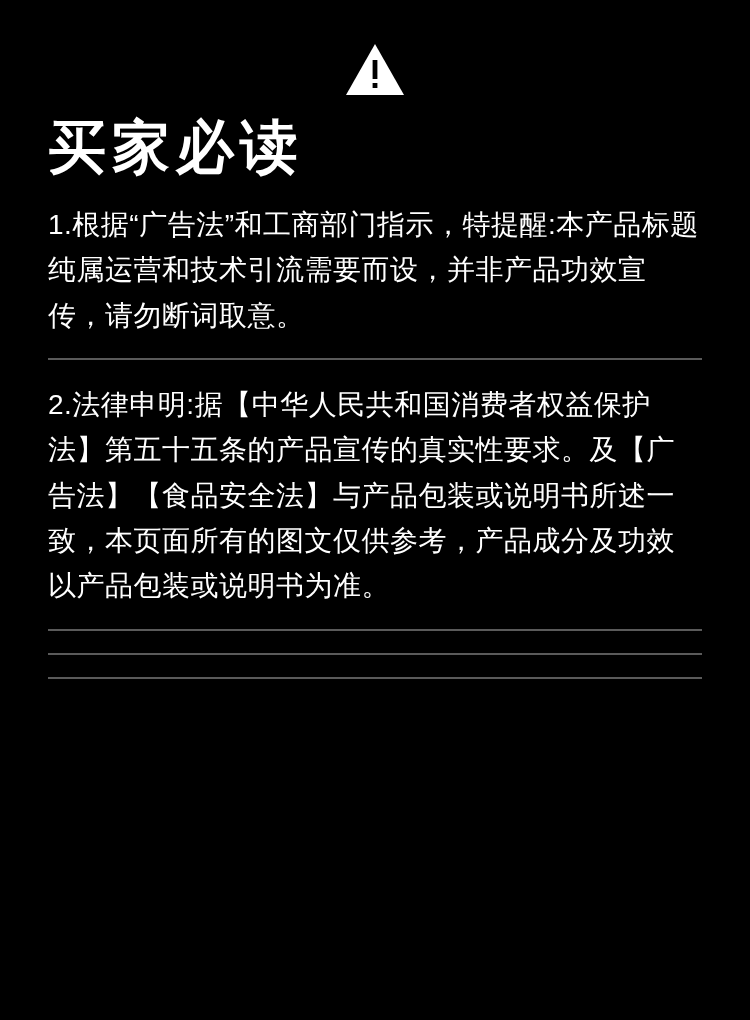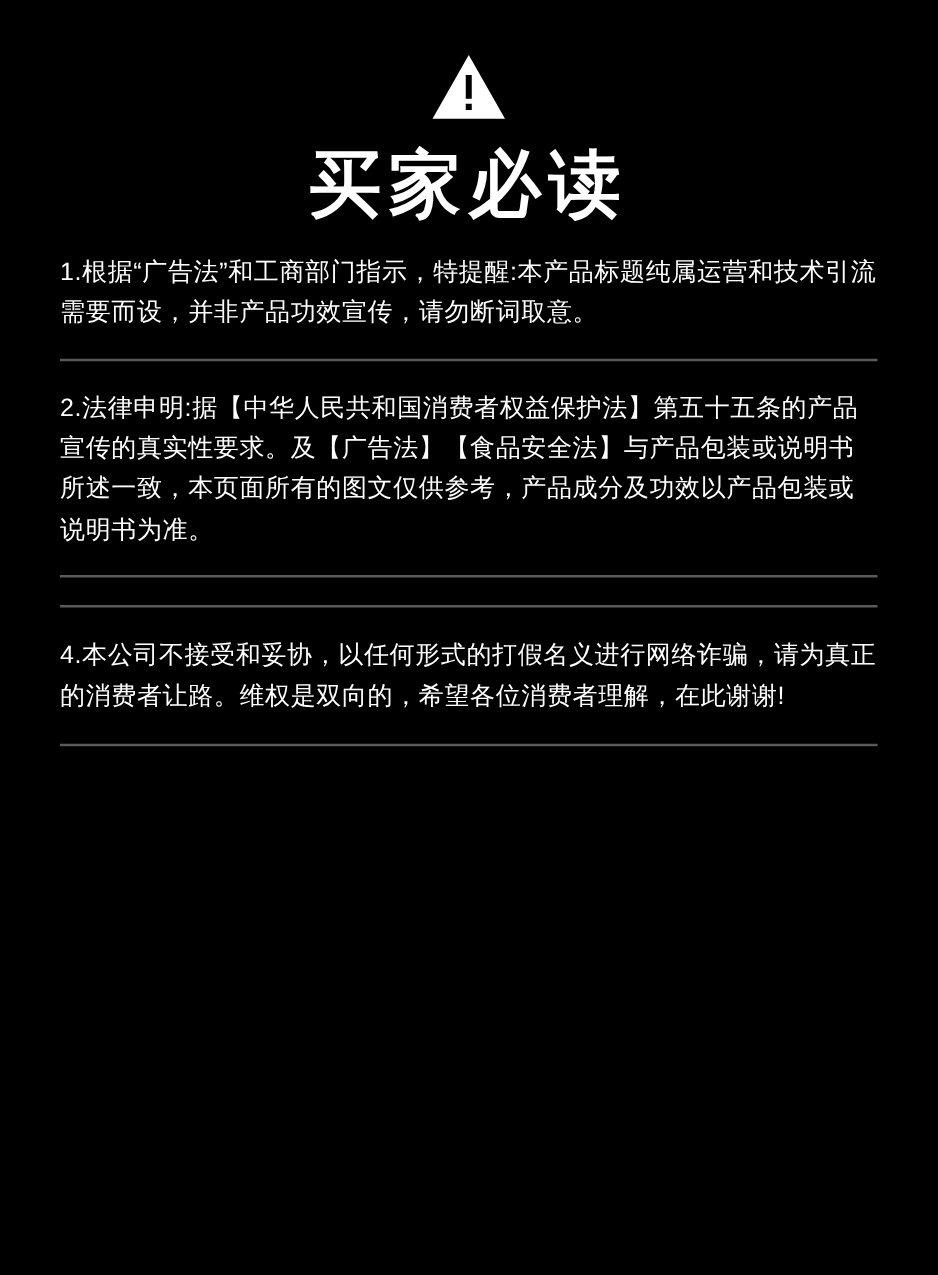--- a/index.html
+++ b/index.html
@@ -26,39 +26,38 @@
     display: flex;
     justify-content: center;
     padding-top: 42px;
   }
   .warning-triangle {
     width: 62px;
     height: 56px;
     display: block;
   }
   .title {
-    text-align: center;
     font-size: 58px;
     line-height: 1.1;
     font-weight: bold;
     letter-spacing: 6px;
     margin-top: 18px;
     margin-bottom: 10px;
     color: #ffffff;
     font-family: "Liberation Serif", "DejaVu Serif", serif;
   }
   .sections {
     margin-top: 22px;
   }
   .section {
     padding: 0 0 0 0;
   }
   .section p {
     margin: 0;
-    font-size: 20px;
+    font-size: 28px;
     line-height: 1.62;
     letter-spacing: 0.5px;
     color: #ffffff;
     text-align: left;
     font-family: "Liberation Sans", "DejaVu Sans", sans-serif;
   }
   .divider {
     height: 2px;
     background: #5a5a5a;
     margin: 20px 0 22px 0;
@@ -91,19 +90,16 @@
     </div>
     <hr class="divider">
 
     <div class="section">
       <p>2.法律申明:据【中华人民共和国消费者权益保护法】第五十五条的产品宣传的真实性要求。及【广告法】【食品安全法】与产品包装或说明书所述一致，本页面所有的图文仅供参考，产品成分及功效以产品包装或说明书为准。</p>
     </div>
     <hr class="divider">
 
     <hr class="divider">
 
-    <div class="section">
-      <p>4.本公司不接受和妥协，以任何形式的打假名义进行网络诈骗，请为真正的消费者让路。维权是双向的，希望各位消费者理解，在此谢谢!</p>
-    </div>
     <hr class="divider last">
 
   </div>
 </div>
 
 </body></html>

